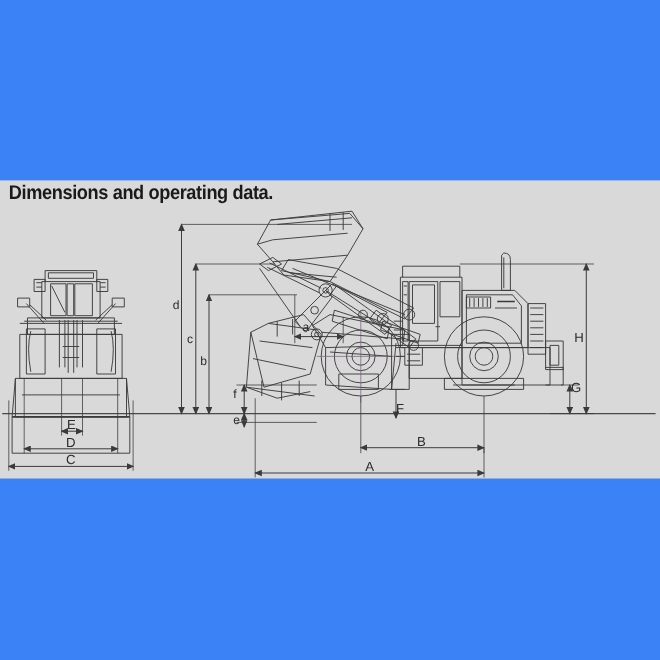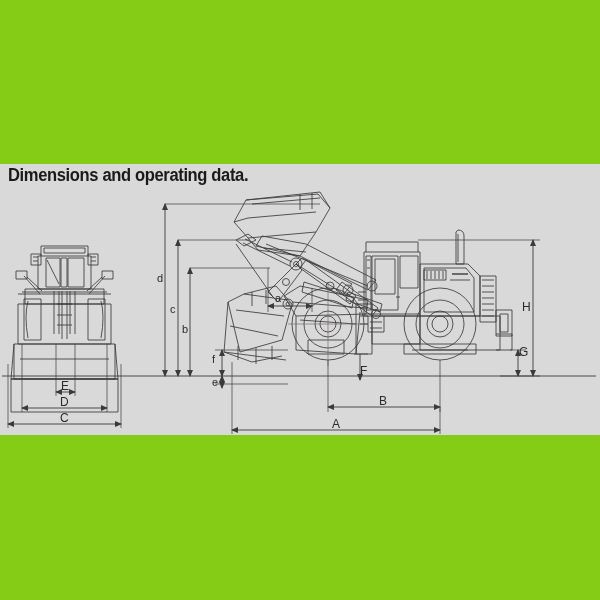--- a/index.html
+++ b/index.html
@@ -4,21 +4,21 @@
 <style>
   html, body {
     margin: 0;
     padding: 0;
     background: #ffffff;
   }
   #page {
     position: relative;
     width: 600px;
     height: 600px;
-    background: #84cc16;
+    background: #3b82f6;
     font-family: "Liberation Sans", sans-serif;
     overflow: hidden;
   }
   #panel {
     position: absolute;
     left: 0;
     top: 164px;
     width: 600px;
     height: 271px;
     background: #d9d9d9;

